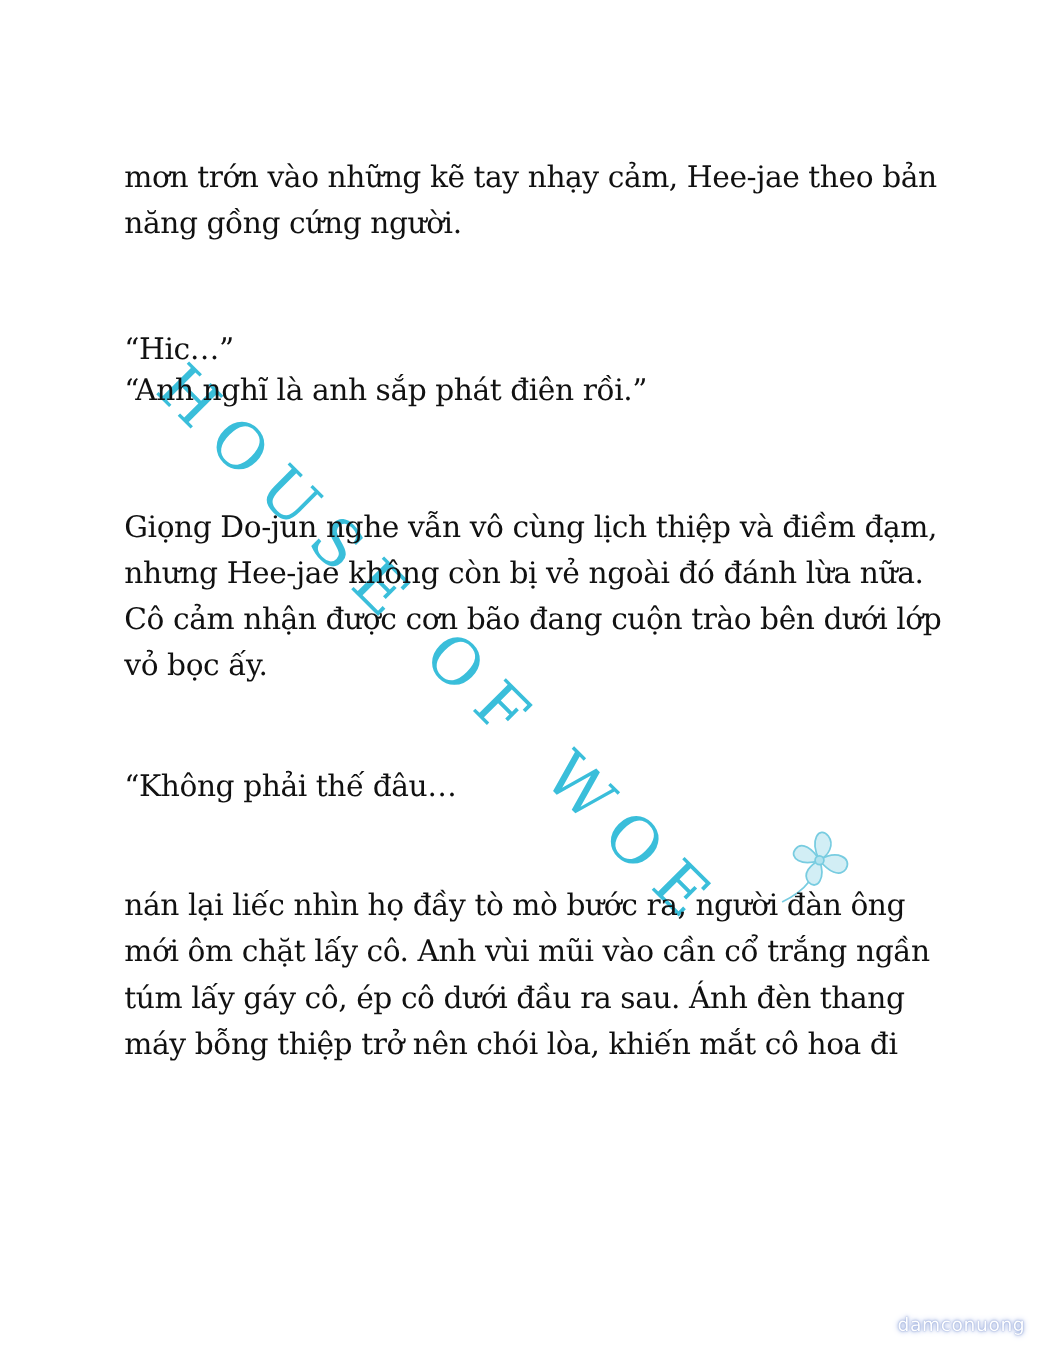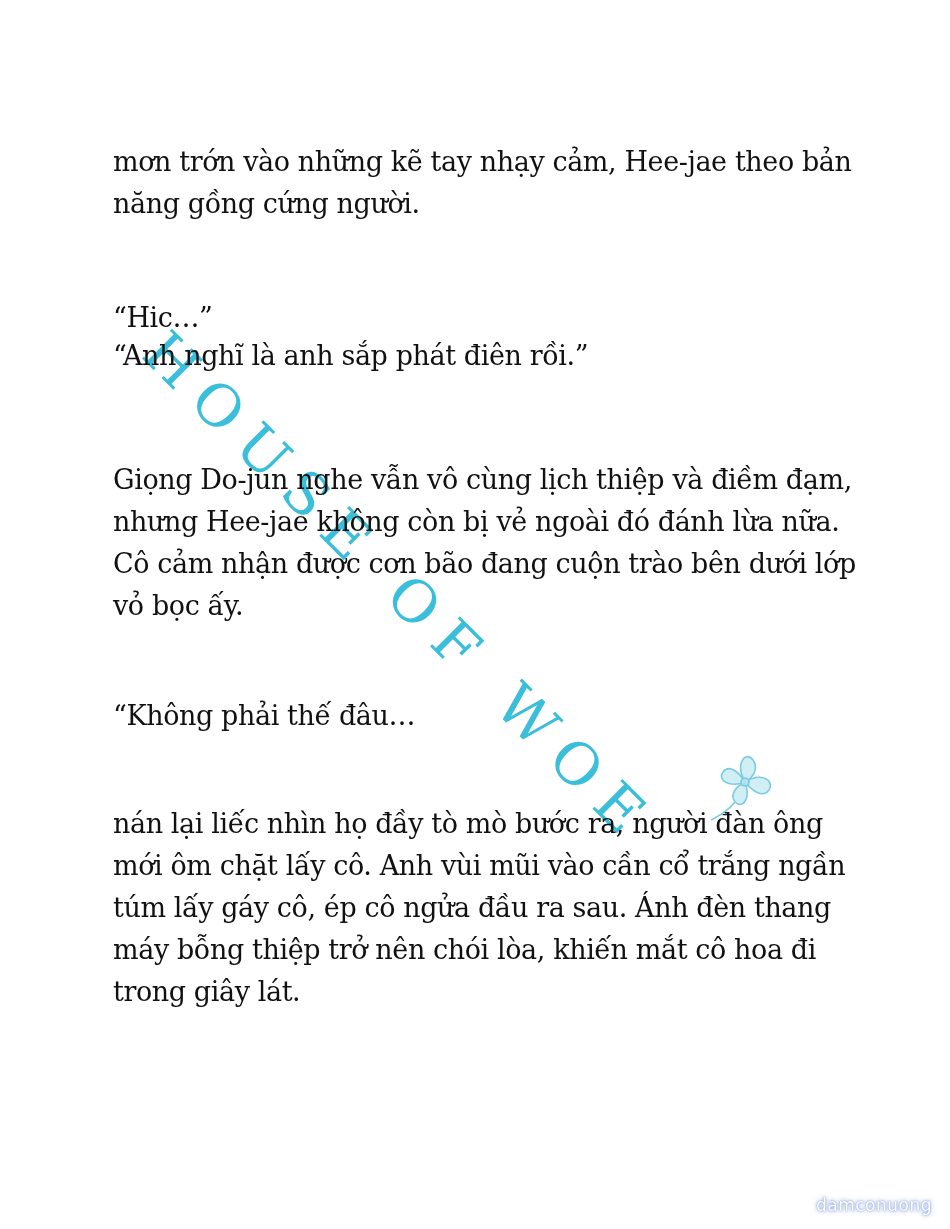--- a/index.html
+++ b/index.html
@@ -104,19 +104,18 @@
     <div class="line">vỏ bọc ấy.</div>
   </div>
 
   <div class="para" style="top:554px">
     <div class="line">“Không phải thế đâu…</div>
   </div>
 
   <div class="para" style="top:662px">
     <div class="line">nán lại liếc nhìn họ đầy tò mò bước ra, người đàn ông</div>
     <div class="line">mới ôm chặt lấy cô. Anh vùi mũi vào cần cổ trắng ngần</div>
-    <div class="line">túm lấy gáy cô, ép cô ngửa đầu ra sau. Ánh đèn thang</div>
+    <div class="line">túm lấy gáy cô, ép cô dưới đầu ra sau. Ánh đèn thang</div>
     <div class="line">máy bỗng thiệp trở nên chói lòa, khiến mắt cô hoa đi</div>
-    <div class="line">trong giây lát.</div>
   </div>
 </div>
 
 <div class="site-label">damconuong</div>
 
 </body></html>

